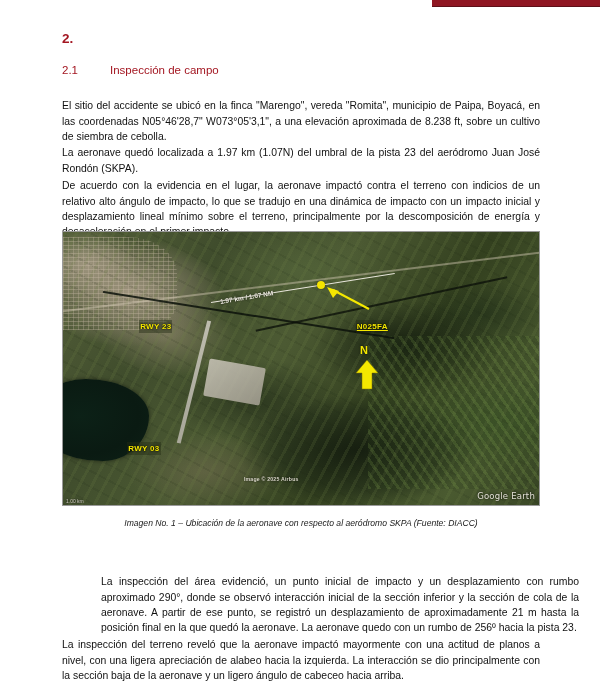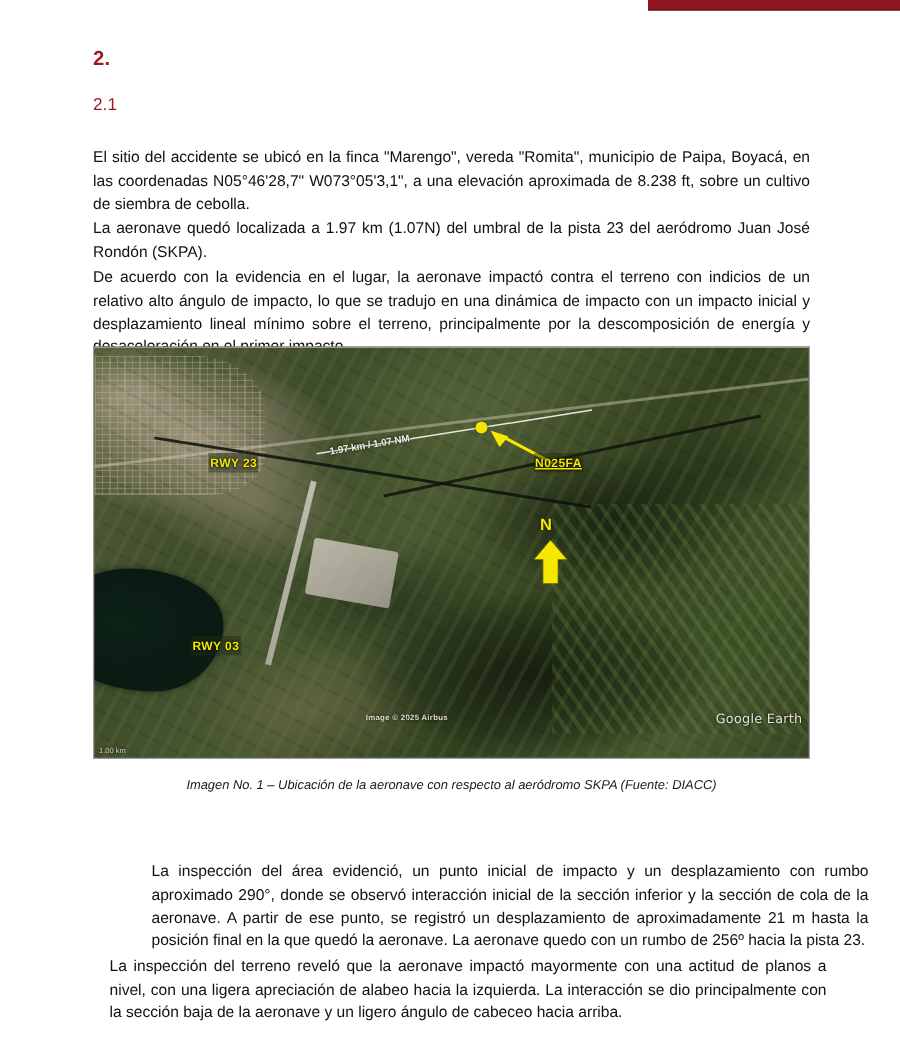--- a/index.html
+++ b/index.html
@@ -77,21 +77,21 @@
     color: #111111;
     text-align: justify;
     text-justify: inter-word;
   }
 
   #p1 { top: 88px; }
   #p2 { top: 135px; }
   #p3 { top: 168px; }
 
   #p5 { top: 564px; margin-left: 39px; }
-  #p6 { top: 627px; margin-left: 11px; }
+  #p6 { top: 627px; }
 
   
   .figure {
     position: absolute;
     top: 231px;
     left: 62px;
     width: 478px;
   }
   .map {
     position: relative;
@@ -254,20 +254,21 @@
     color: #f5e800;
     font-weight: bold;
     font-size: 8px;
     letter-spacing: 0.3px;
     text-shadow: 0 0 2px rgba(0,0,0,0.85), 0 0 1px rgba(0,0,0,0.9);
     white-space: nowrap;
   }
   .tag.boxed {
     background: rgba(35,45,20,0.45);
     padding: 2px 1px;
+    margin-top: 18px;
   }
   .tag-reg   { left: 61.5%; top: 25.5%; text-decoration: underline; }
   .tag-rwy23 { left: 16.0%; top: 25.5%; }
   .tag-rwy05 { left: 13.5%; top: 70.5%; }
   .tag-skpa  {
     left: 17.0%; top: 51.5%;
     color: #d8d4c6;
     font-size: 8px;
     font-weight: bold;
     text-shadow: 0 0 2px rgba(0,0,0,0.9);
@@ -301,21 +302,21 @@
     top: 89.5%;
     color: #ddd9cc;
     font-size: 5.2px;
     font-weight: bold;
     letter-spacing: 0.2px;
     text-shadow: 0 0 2px rgba(0,0,0,0.8);
   }
   .attr-google {
     position: absolute;
     right: 4px;
-    bottom: 20px;
+    bottom: 4px;
     color: #e4e1d6;
     font-size: 8.5px;
     letter-spacing: 0.2px;
     text-shadow: 0 0 2px rgba(0,0,0,0.85);
     font-family: "DejaVu Sans", sans-serif;
   }
   .scale-note {
     position: absolute;
     left: 3px;
     bottom: 1px;
@@ -343,20 +344,21 @@
   <div class="header-bar"></div>
 
   <div class="content">
 
     <div class="h1">
       <span class="num">2.</span>
     </div>
 
     <div class="h2">
       <span class="num">2.1</span>
+      <span class="txt">Inspección de campo</span>
     </div>
 
     <p class="para" id="p1">El sitio del accidente se ubicó en la finca "Marengo", vereda "Romita", municipio de Paipa, Boyacá, en las coordenadas N05°46'28,7" W073°05'3,1", a una elevación aproximada de 8.238 ft, sobre un cultivo de siembra de cebolla.</p>
     <p class="para" id="p2">La aeronave quedó localizada a 1.97 km (1.07N) del umbral de la pista 23 del aeródromo Juan José Rondón (SKPA).</p>
     <p class="para" id="p3">De acuerdo con la evidencia en el lugar, la aeronave impactó contra el terreno con indicios de un relativo alto ángulo de impacto, lo que se tradujo en una dinámica de impacto con un impacto inicial y desplazamiento lineal mínimo sobre el terreno, principalmente por la descomposición de energía y desaceleración en el primer impacto.</p>
 
     <div class="figure">
       <div class="map">
         <div class="map-bg"></div>
         <div class="map-fields"></div>

